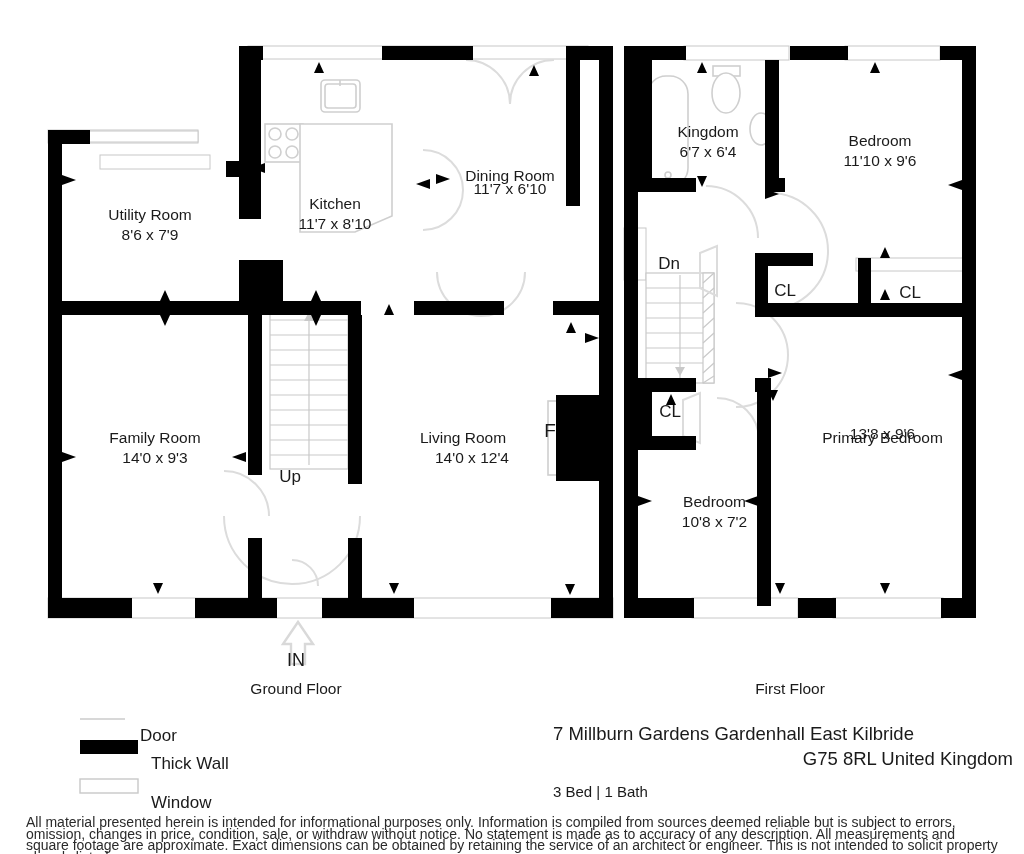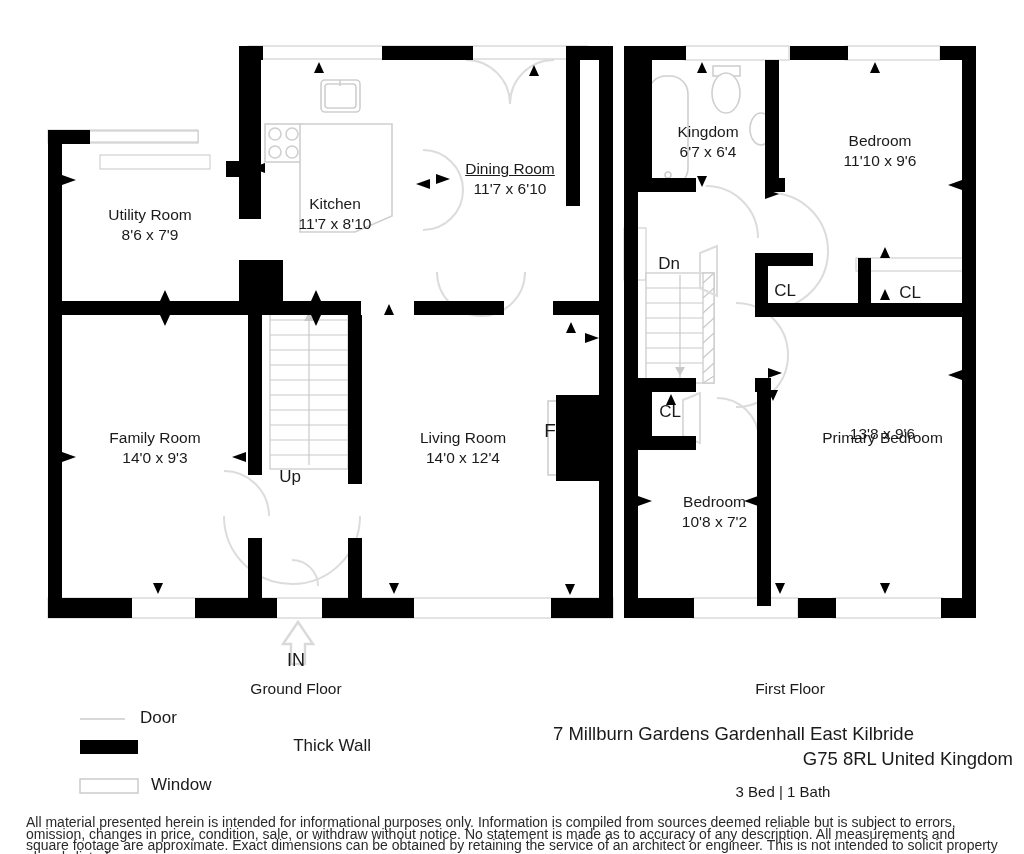--- a/index.html
+++ b/index.html
@@ -4,21 +4,21 @@
 <style>
   html,body{margin:0;padding:0;background:#fff;}
   body{width:1024px;height:854px;font-family:"Liberation Sans",sans-serif;color:#000;overflow:hidden;position:relative;}
   #plan{position:absolute;left:0;top:0;width:1024px;height:854px;}
   .lbl{position:absolute;text-align:center;font-family:"Liberation Sans",sans-serif;color:#1a1a1a;white-space:nowrap;}
   .room-name{font-size:15.5px;line-height:19px;}
   .room-dim{font-size:15.5px;line-height:19px;}
   .small-lbl{font-size:17px;}
   .floor-lbl{font-size:15.5px;}
   .in-lbl{font-size:18px;font-weight:400;}
-  .legend-txt{font-size:17px;}
+  .legend-txt{font-size:17px;margin-top:18px;}
   .addr1{font-size:18.5px;line-height:22px;}
   .addr2{font-size:15px;}
   .disclaimer{position:absolute;left:26px;top:817px;width:975px;font-size:14px;line-height:11.5px;color:#2a2a2a;text-align:left;}
 </style>
 </head>
 <body>
 
 <svg id="plan" viewBox="0 0 1024 854">
 
   <g>
@@ -272,28 +272,28 @@
     <rect x="80" y="779" width="58" height="14" fill="#ffffff" stroke="#c8c8c8" stroke-width="1.4"></rect>
   </g>
 </svg>
 
 <div class="lbl room-name" style="left:60px;top:205px;width:180px;">Utility Room</div>
 <div class="lbl room-dim" style="left:60px;top:225px;width:180px;">8'6 x 7'9</div>
 
 <div class="lbl room-name" style="left:245px;top:194px;width:180px;">Kitchen</div>
 <div class="lbl room-dim" style="left:245px;top:214px;width:180px;">11'7 x 8'10</div>
 
-<div class="lbl room-name" style="left:420px;top:159px;width:180px;text-decoration:underline;">Dining Room</div>
+<div class="lbl room-name" style="left:420px;top:166px;width:180px;">Dining Room</div>
 <div class="lbl room-dim" style="left:420px;top:179px;width:180px;">11'7 x 6'10</div>
 
 <div class="lbl room-name" style="left:65px;top:428px;width:180px;">Family Room</div>
 <div class="lbl room-dim" style="left:65px;top:448px;width:180px;">14'0 x 9'3</div>
 
 <div class="lbl room-name" style="left:373px;top:428px;width:180px;">Living Room</div>
-<div class="lbl room-dim" style="left:373px;top:448px;width:180px;">14'0 x 12'4</div>
+<div class="lbl room-dim" style="left:382px;top:448px;width:180px;">14'0 x 12'4</div>
 
 <div class="lbl small-lbl" style="left:262px;top:467px;width:56px;">Up</div>
 <div class="lbl" style="left:532px;top:420px;width:36px;font-size:19px;">F</div>
 
 <div class="lbl in-lbl" style="left:252px;top:650px;width:88px;">IN</div>
 <div class="lbl floor-lbl" style="left:206px;top:680px;width:180px;">Ground Floor</div>
 
 <div class="lbl room-name" style="left:628px;top:122px;width:160px;">Kingdom</div>
 <div class="lbl room-dim" style="left:628px;top:142px;width:160px;">6'7 x 6'4</div>
 
@@ -307,20 +307,20 @@
 <div class="lbl room-dim" style="left:632px;top:512px;width:165px;">10'8 x 7'2</div>
 
 <div class="lbl small-lbl" style="left:645px;top:254px;width:48px;">Dn</div>
 <div class="lbl small-lbl" style="left:763px;top:281px;width:44px;">CL</div>
 <div class="lbl small-lbl" style="left:888px;top:283px;width:44px;">CL</div>
 <div class="lbl small-lbl" style="left:648px;top:402px;width:44px;">CL</div>
 
 <div class="lbl floor-lbl" style="left:700px;top:680px;width:180px;">First Floor</div>
 
 <div class="lbl legend-txt" style="left:140px;top:708px;width:200px;text-align:left;">Door</div>
-<div class="lbl legend-txt" style="left:151px;top:736px;width:220px;text-align:right;">Thick Wall</div>
+<div class="lbl legend-txt" style="left:151px;top:736px;width:220px;text-align:left;">Thick Wall</div>
 <div class="lbl legend-txt" style="left:151px;top:775px;width:220px;text-align:left;">Window</div>
 
 <div class="lbl addr1" style="left:553px;top:723px;width:460px;text-align:left;">7 Millburn Gardens Gardenhall East Kilbride</div>
 <div class="lbl addr1" style="left:553px;top:748px;width:460px;text-align:right;">G75 8RL United Kingdom</div>
-<div class="lbl addr2" style="left:553px;top:783px;width:460px;text-align:center;">3 Bed | 1 Bath</div>
+<div class="lbl addr2" style="left:553px;top:783px;width:460px;text-align:left;">3 Bed | 1 Bath</div>
 
 <div class="disclaimer">All material presented herein is intended for informational purposes only. Information is compiled from sources deemed reliable but is subject to errors, omission, changes in price, condition, sale, or withdraw without notice. No statement is made as to accuracy of any description. All measurements and square footage are approximate. Exact dimensions can be obtained by retaining the service of an architect or engineer. This is not intended to solicit property already listed.</div>
 
 </body></html>

